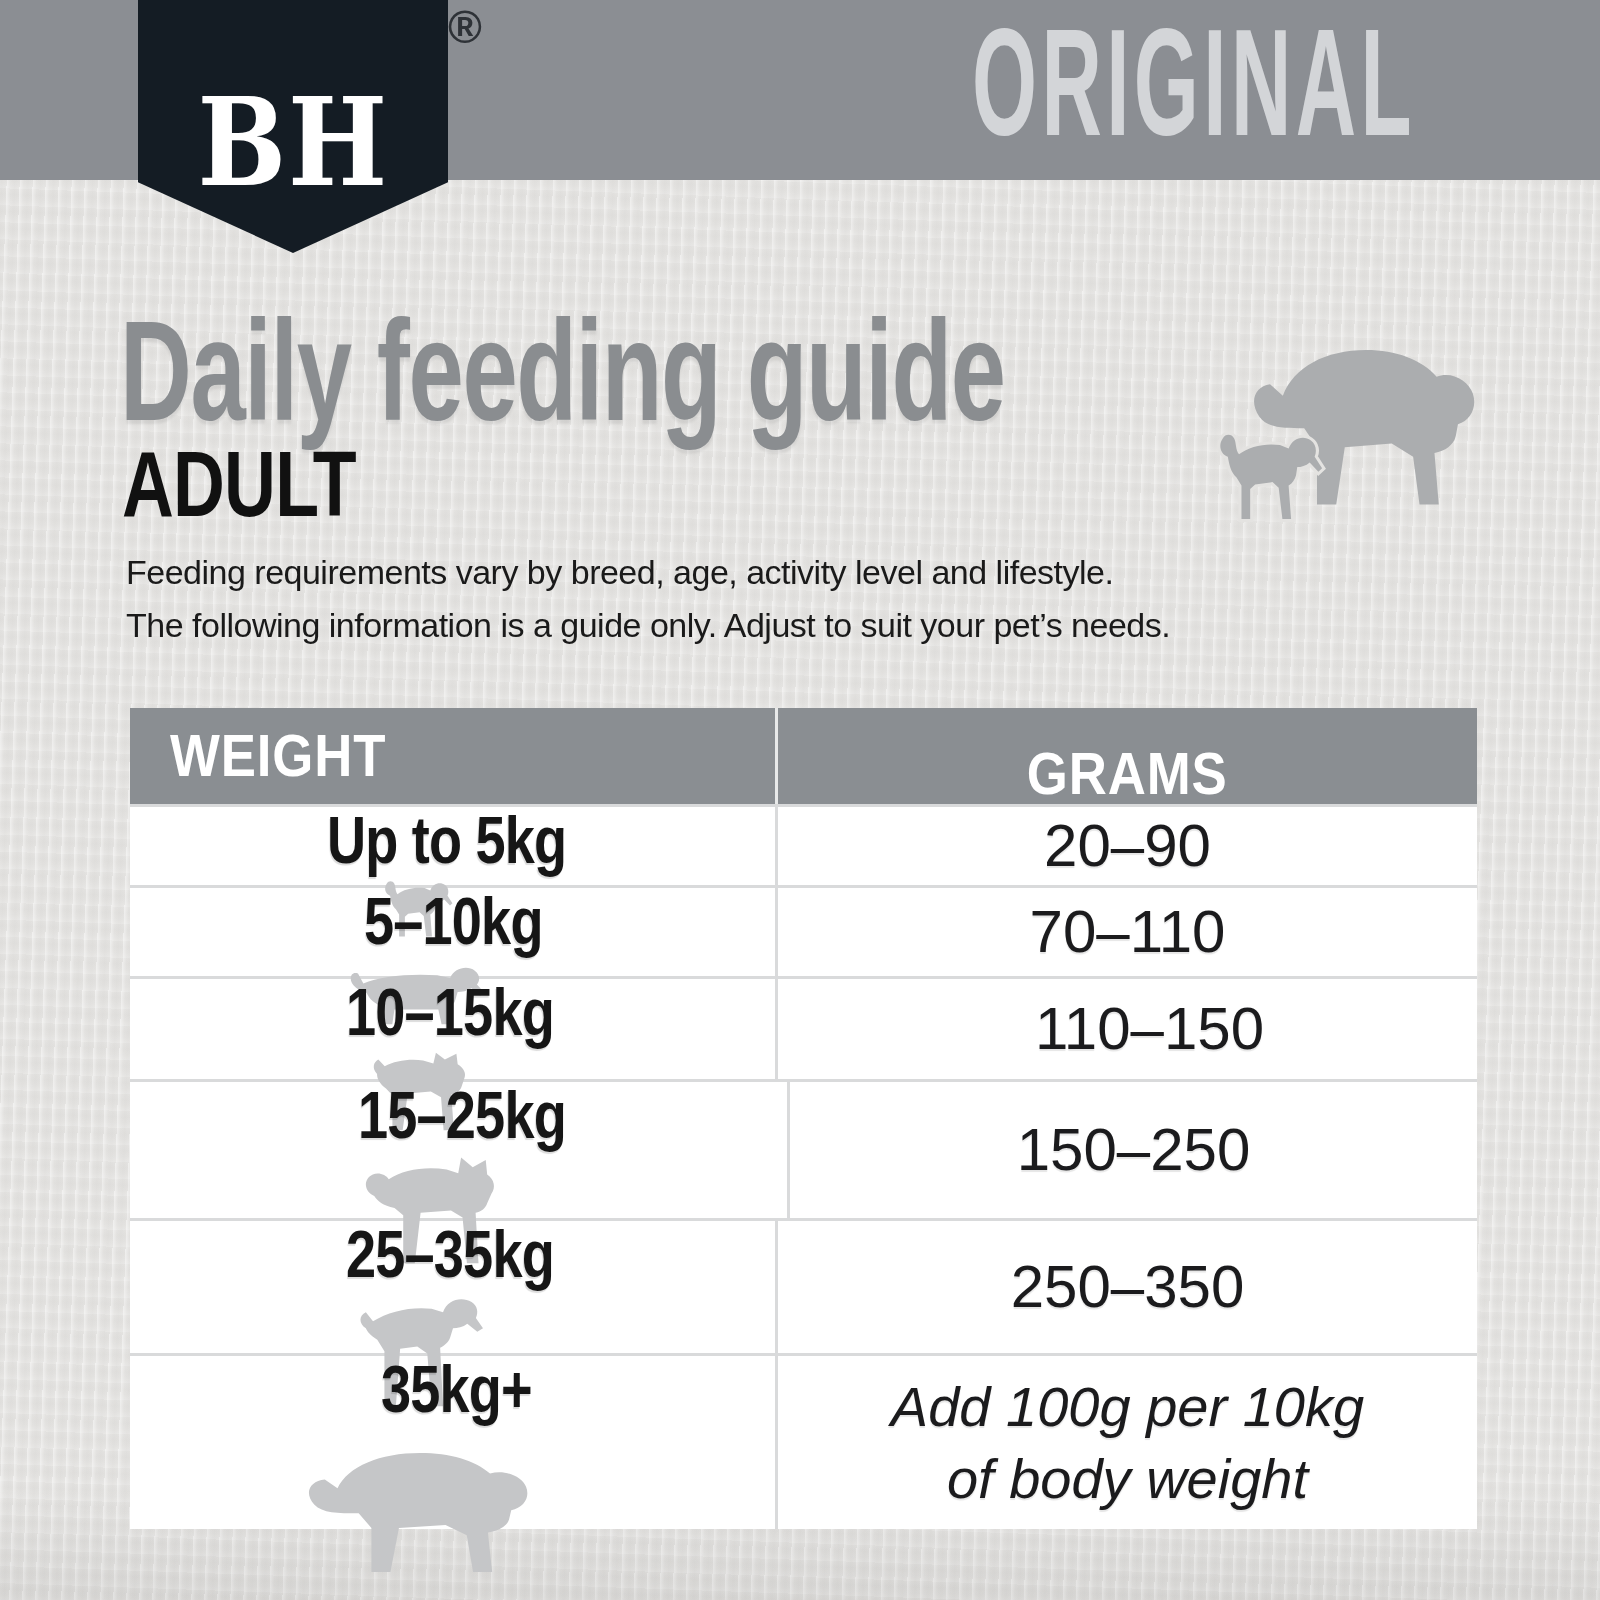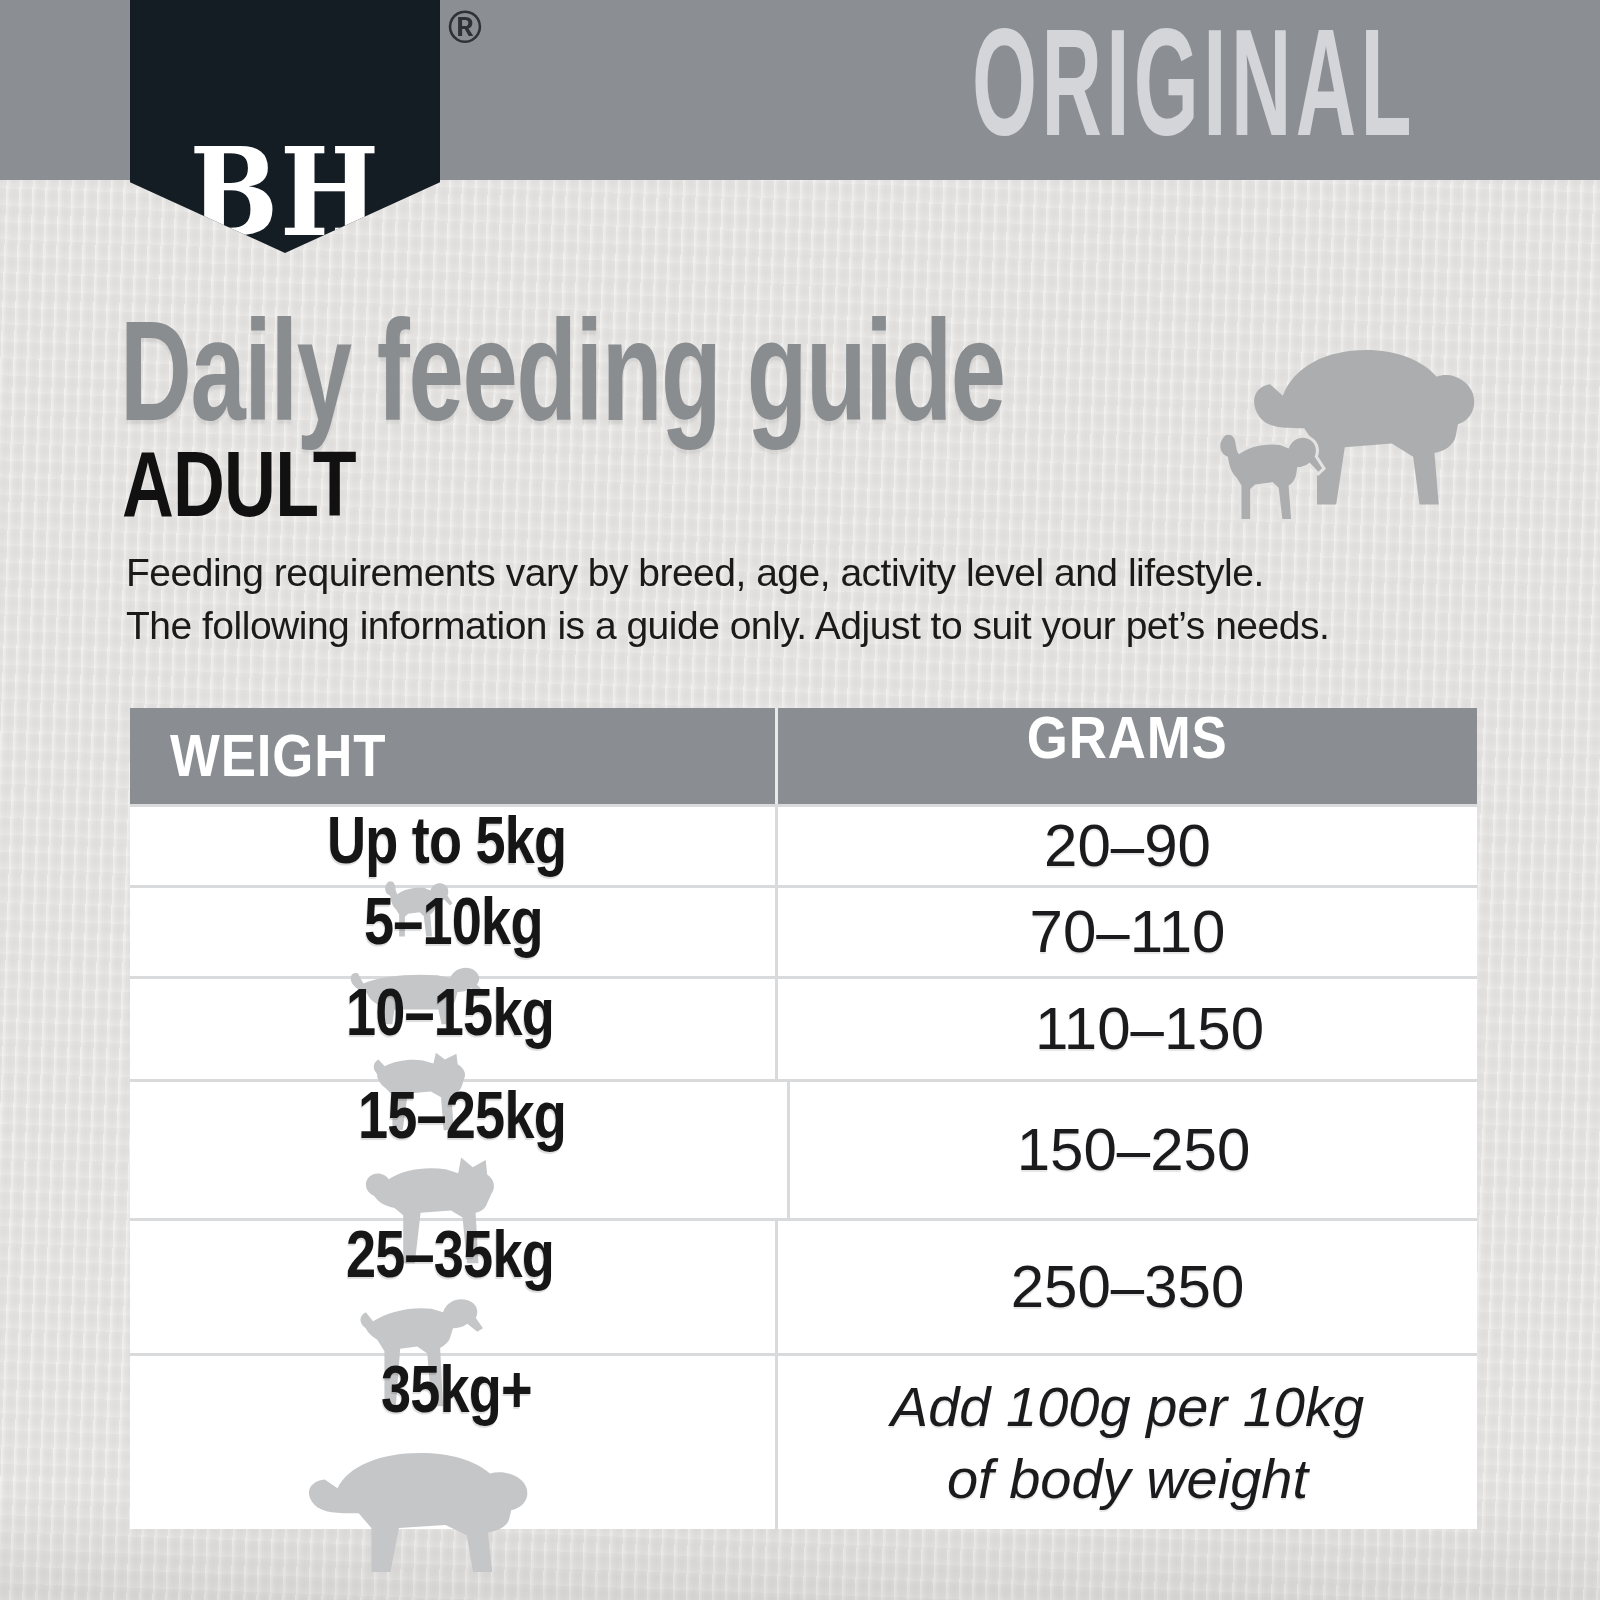--- a/index.html
+++ b/index.html
@@ -12,23 +12,23 @@
       repeating-linear-gradient(92deg,
         rgba(255,255,255,0.45) 0px, rgba(255,255,255,0) 4px,
         rgba(196,194,191,0.10) 8px, rgba(255,255,255,0) 13px),
       repeating-linear-gradient(2deg,
         rgba(255,255,255,0.18) 0px, rgba(255,255,255,0) 6px,
         rgba(190,188,185,0.07) 11px, rgba(255,255,255,0) 17px);
   }
   
   .topbar{position:absolute;left:0;top:0;width:1600px;height:180px;background:#8b8e93;}
   .pennant{
-    position:absolute;left:130px;top:0;width:310px;height:253px;background:#141c24;
+    position:absolute;left:138px;top:0;width:310px;height:253px;background:#141c24;
     clip-path:polygon(0 0,100% 0,100% 72%,50% 100%,0 72%);
-    display:flex;justify-content:center;align-items:flex-end;
+    display:flex;justify-content:center;align-items:center;
   }
   .pennant .bh{
     margin-top:30px;color:#ffffff;font-family:"DejaVu Serif", serif;font-weight:bold;
     font-size:122px;line-height:1;letter-spacing:2px;
     display:inline-block;transform:scaleX(0.86);transform-origin:center top;
   }
   .regmark{
     position:absolute;left:448px;top:4px;font-size:46px;line-height:1;color:#2e3237;
     font-weight:bold;
   }
@@ -42,29 +42,29 @@
     position:absolute;left:120px;top:300px;color:#8a8d90;font-weight:bold;
     font-size:142px;line-height:1;letter-spacing:-2px;white-space:nowrap;
     display:inline-block;transform:scaleX(0.70);transform-origin:left top;
     text-shadow:0 4px 3px rgba(0,0,0,0.07);
   }
   .lifestage{
     position:absolute;left:122px;top:438px;color:#111111;font-weight:bold;
     font-size:92px;line-height:1;letter-spacing:-1px;white-space:nowrap;
     display:inline-block;transform:scaleX(0.78);transform-origin:left top;
   }
-  .desc{position:absolute;left:126px;top:546px;color:#1a1a1a;font-size:39px;
+  .desc{position:absolute;left:126px;top:546px;color:#1a1a1a;font-size:34px;
     line-height:53px;letter-spacing:-0.5px;white-space:nowrap;}
   .title-dogs{position:absolute;left:1198px;top:310px;width:300px;height:220px;}
   .title-dogs svg{position:absolute;}
   
   .ftable{position:absolute;left:130px;top:708px;width:1347px;}
   .thead{display:flex;height:96px;background:#8a8e92;}
   .thead .c-weight{width:645px;border-right:3px solid #e8e9e9;display:flex;align-items:center;}
-  .thead .c-grams{flex:1;display:flex;align-items:flex-start;justify-content:center;}
+  .thead .c-grams{flex:1;display:flex;align-items:flex-end;justify-content:center;}
   .thlabel{color:#ffffff;font-weight:bold;font-size:60px;letter-spacing:1px;line-height:1;
     display:inline-block;transform:scaleX(0.88);}
   .thead .c-weight .thlabel{margin-left:40px;transform-origin:left center;}
   .trow{display:flex;background:#ffffff;border-top:3px solid #d9dadb;}
   .trow:first-of-type{border-top:none;}
   .trow .c-weight{width:645px;border-right:3px solid #d9dadb;display:flex;align-items:center;position:relative;flex-direction:column;}
   .trow .c-grams{flex:1;display:flex;align-items:center;justify-content:center;}
   .wlabel{margin-left:40px;color:#161616;font-weight:bold;font-size:66px;line-height:1;
     letter-spacing:-1px;white-space:nowrap;display:inline-block;
     transform:scaleX(0.82);transform-origin:left center;

